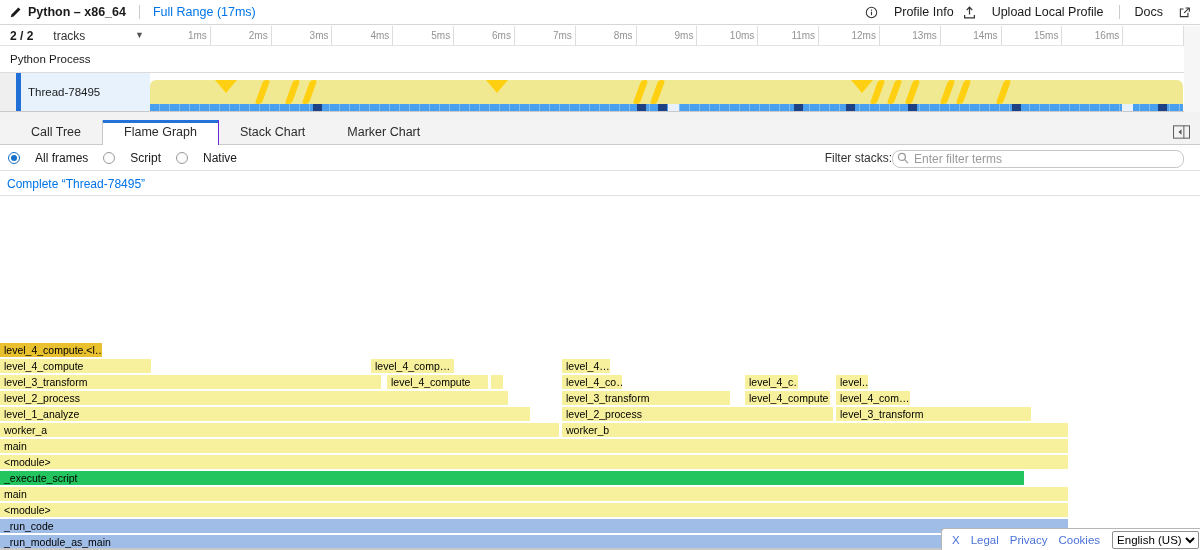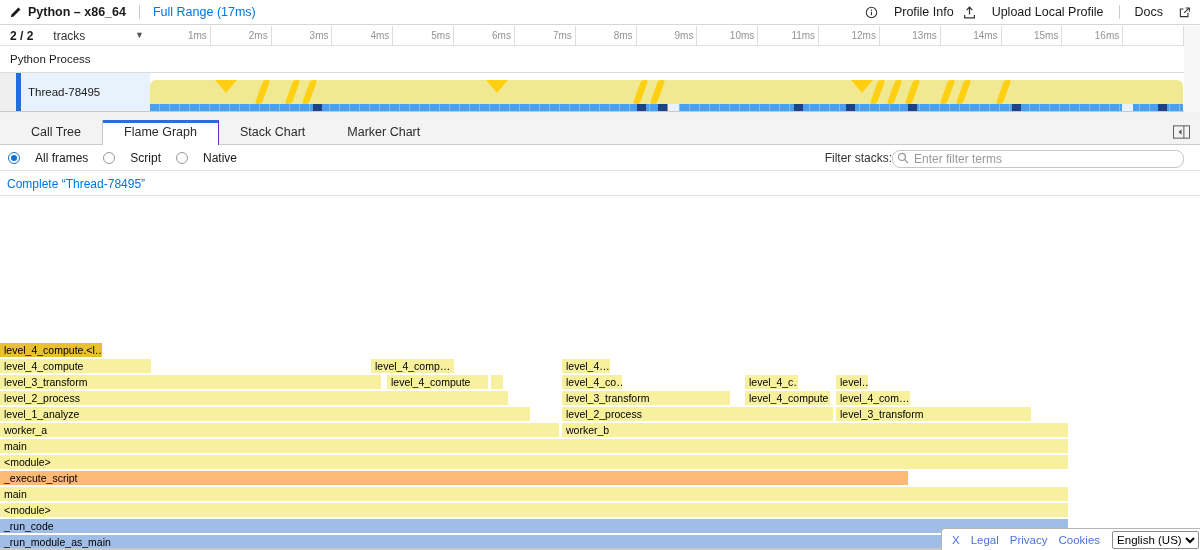--- a/index.html
+++ b/index.html
@@ -270,21 +270,21 @@
     <div class="frame" style="left: 562px; top: 195px; width: 168px; height: 14px; background: rgb(247, 240, 156);">level_3_transform</div>
     <div class="frame" style="left: 745px; top: 195px; width: 85px; height: 14px; background: rgb(247, 240, 156);">level_4_compute</div>
     <div class="frame" style="left: 836px; top: 195px; width: 74px; height: 14px; background: rgb(247, 240, 156);">level_4_com…</div>
     <div class="frame" style="left: 0px; top: 211px; width: 530px; height: 14px; background: rgb(247, 240, 156);">level_1_analyze</div>
     <div class="frame" style="left: 562px; top: 211px; width: 271px; height: 14px; background: rgb(247, 240, 156);">level_2_process</div>
     <div class="frame" style="left: 836px; top: 211px; width: 195px; height: 14px; background: rgb(247, 240, 156);">level_3_transform</div>
     <div class="frame" style="left: 0px; top: 227px; width: 559px; height: 14px; background: rgb(247, 240, 156);">worker_a</div>
     <div class="frame" style="left: 562px; top: 227px; width: 506px; height: 14px; background: rgb(247, 240, 156);">worker_b</div>
     <div class="frame" style="left: 0px; top: 243px; width: 1068px; height: 14px; background: rgb(247, 240, 156);">main</div>
     <div class="frame" style="left: 0px; top: 259px; width: 1068px; height: 14px; background: rgb(247, 240, 156);">&lt;module&gt;</div>
-    <div class="frame" style="left: 0px; top: 275px; width: 908px; height: 14px; background: #fdba74;">_execute_script</div>
+    <div class="frame" style="left: 0px; top: 275px; width: 1024px; height: 14px; background: #22c55e;">_execute_script</div>
     <div class="frame" style="left: 0px; top: 291px; width: 1068px; height: 14px; background: rgb(247, 240, 156);">main</div>
     <div class="frame" style="left: 0px; top: 307px; width: 1068px; height: 14px; background: rgb(247, 240, 156);">&lt;module&gt;</div>
     <div class="frame" style="left: 0px; top: 323px; width: 1068px; height: 14px; background: rgb(159, 189, 230);">_run_code</div>
     <div class="frame" style="left: 0px; top: 339px; width: 1068px; height: 14px; background: rgb(159, 189, 230);">_run_module_as_main</div>
   </div>
 
 <div class="bottom-line"></div>
 <div class="footer" id="footer">
   <span id="footer-links" style="display:flex;gap:11px;">
       <a>X</a>

